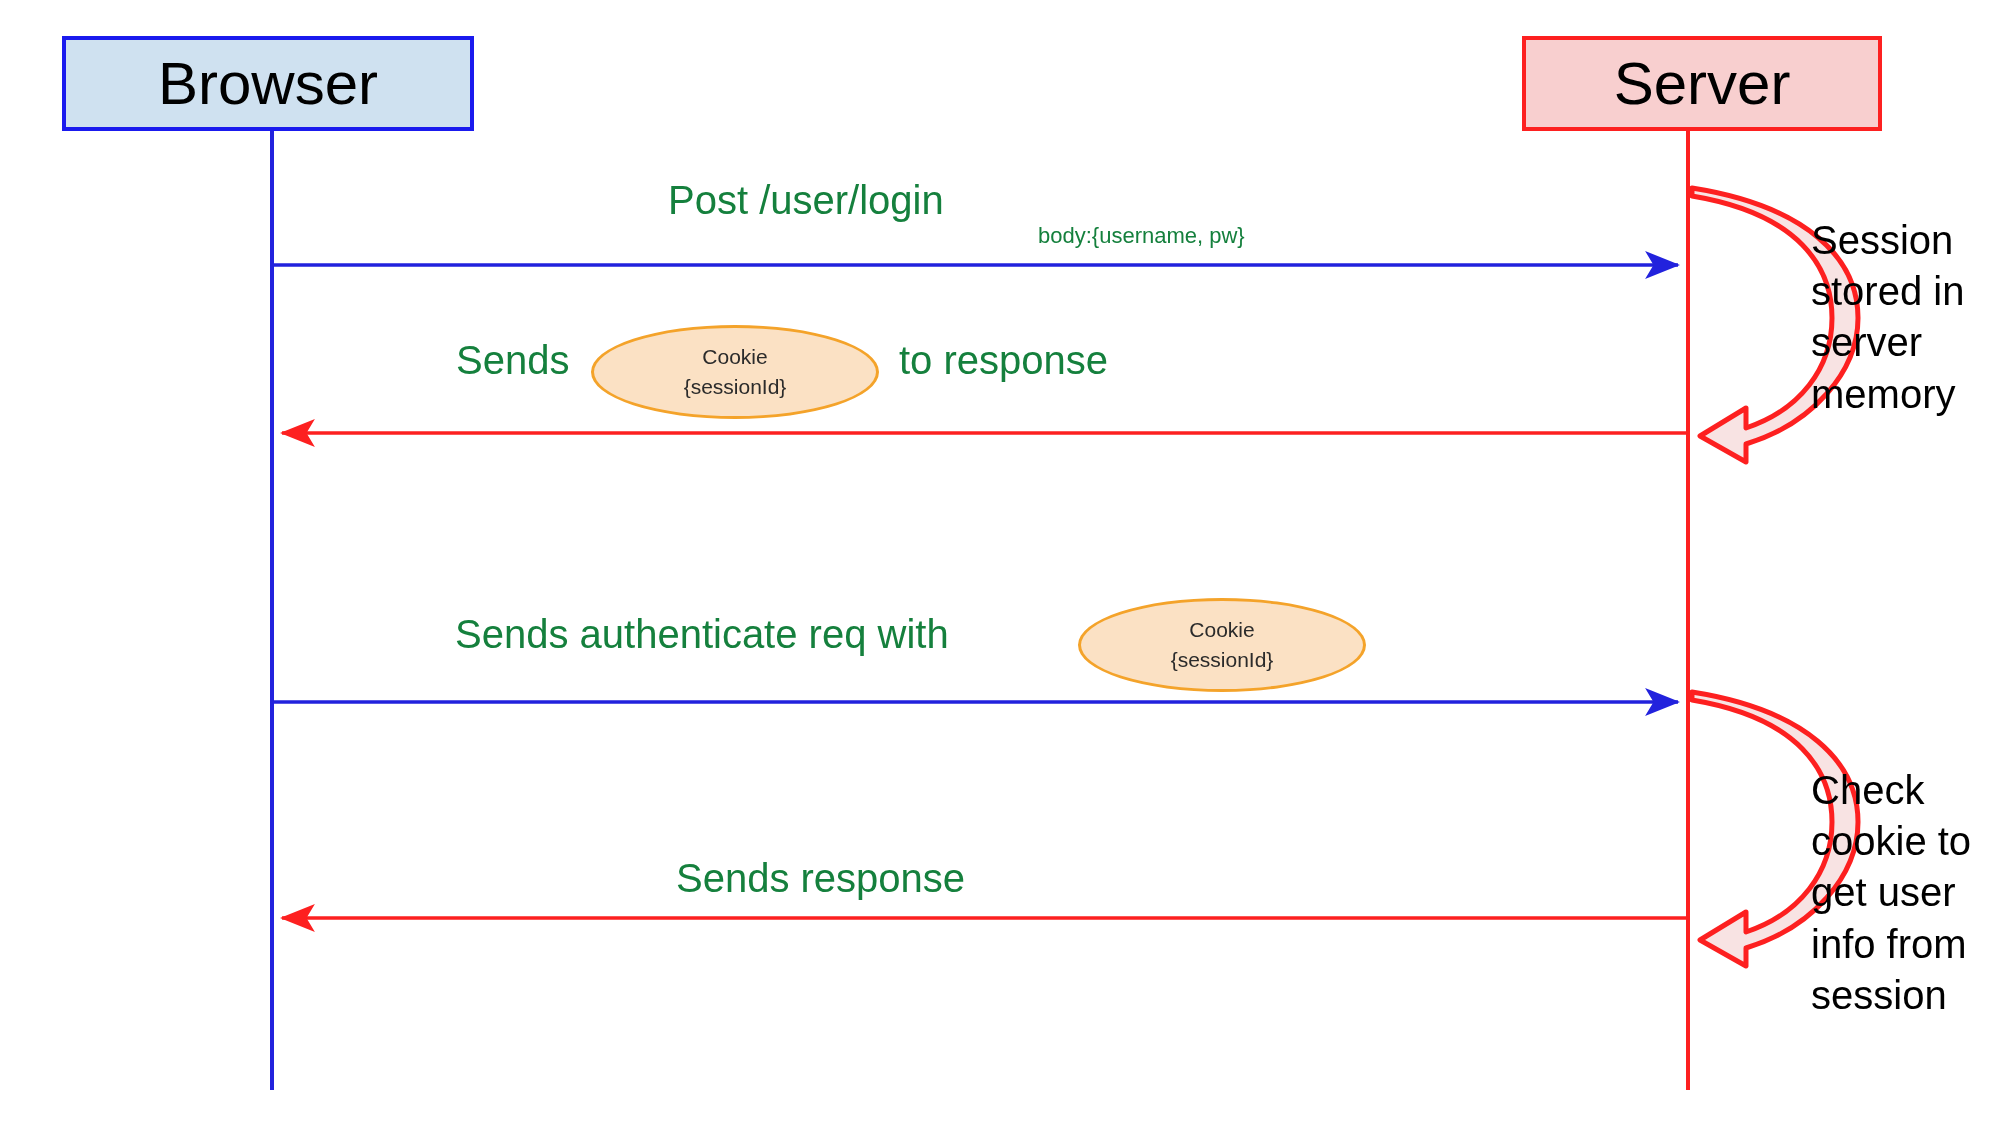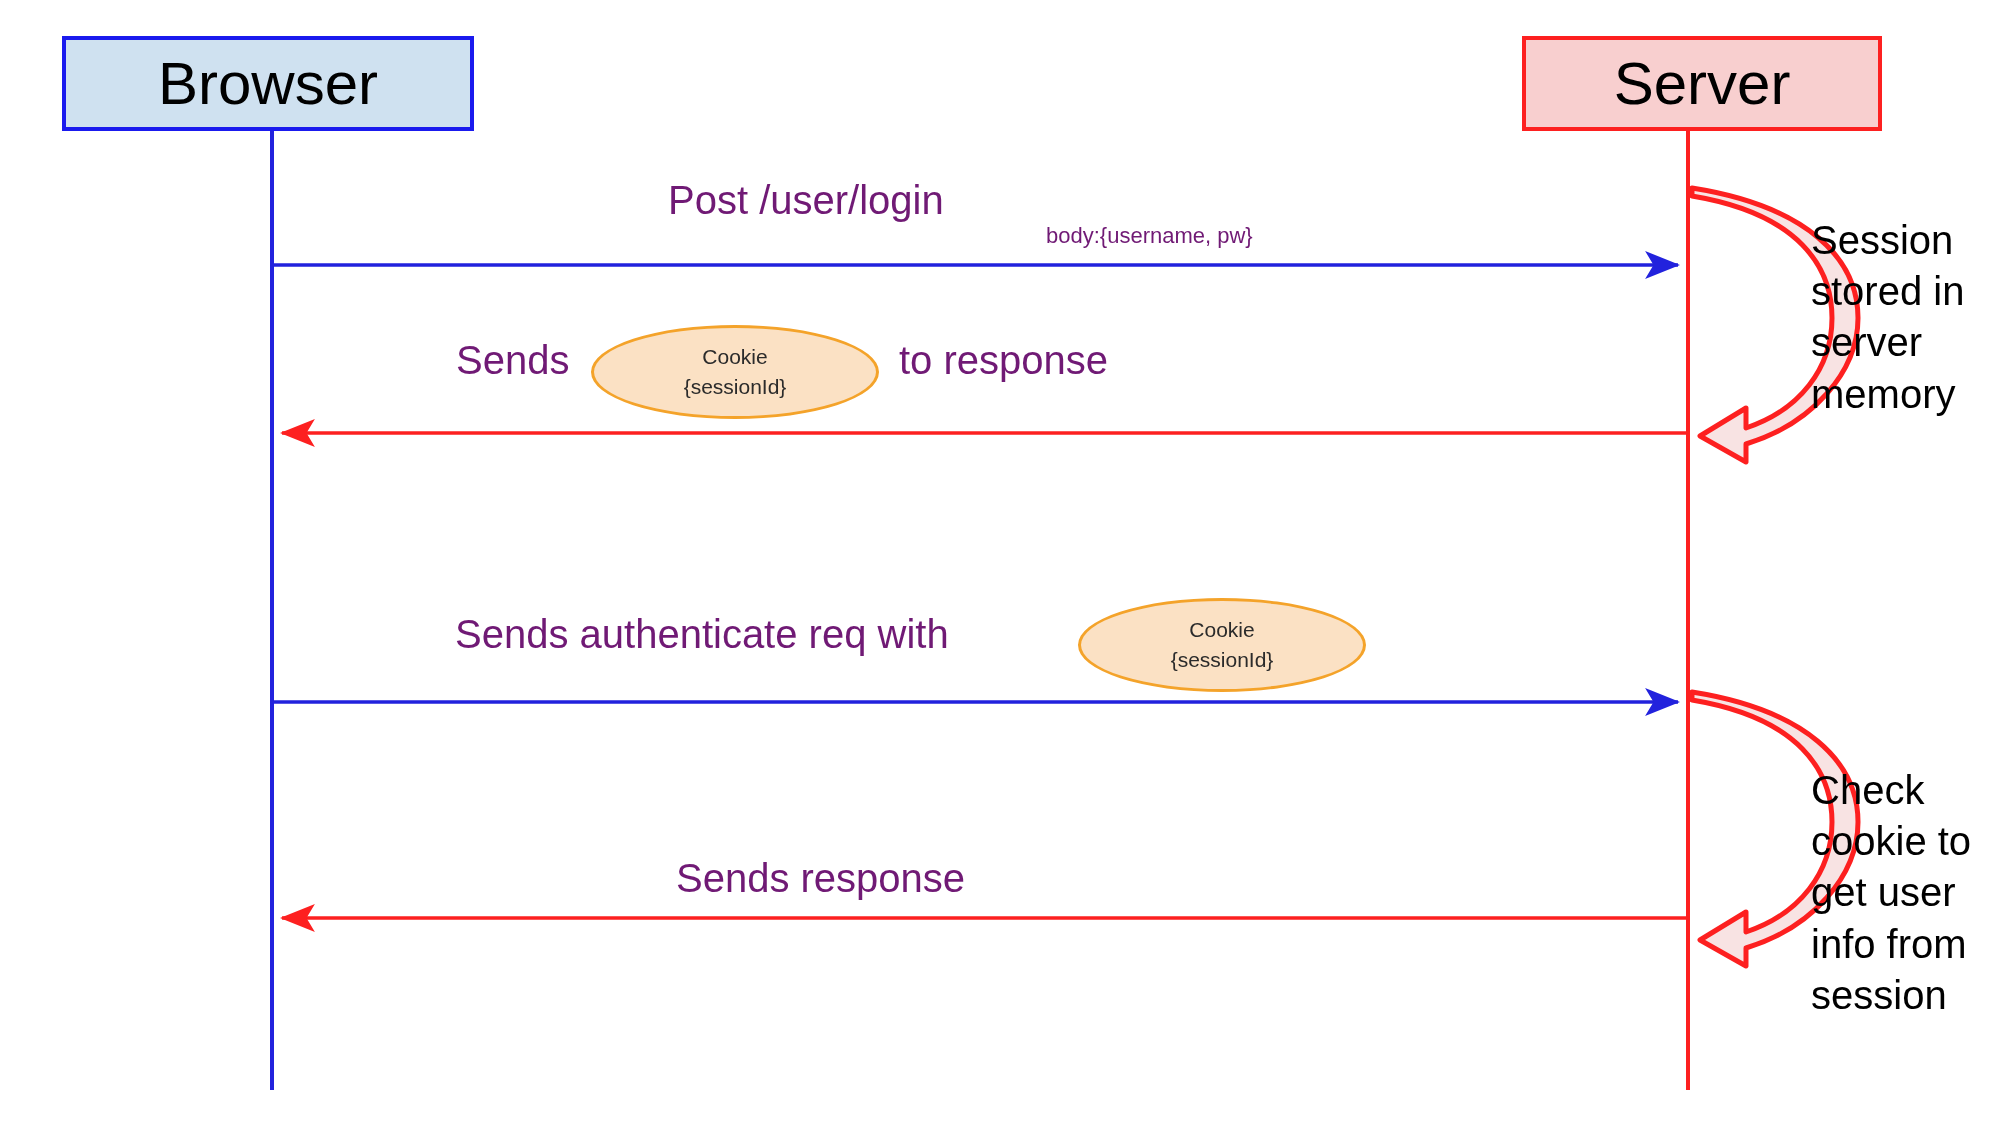--- a/index.html
+++ b/index.html
@@ -46,21 +46,21 @@
   #server-box {
     left: 1522px;
     top: 36px;
     width: 360px;
     height: 95px;
     background: #f8cfcf;
     border: 4px solid #fd2020;
   }
   .msg-label {
     position: absolute;
-    color: #701a75;
+    color: #15803d;
     white-space: nowrap;
     line-height: 1.1;
   }
   .msg-label.big  { font-size: 40px; }
   .msg-label.small{ font-size: 22px; }
   .side-note {
     position: absolute;
     font-size: 40px;
     line-height: 1.28;
     color: #000000;
@@ -135,21 +135,21 @@
 <div id="browser-box" class="lifeline-box">
   <span class="box-label">Browser</span>
 </div>
 
 <div id="server-box" class="lifeline-box">
   <span class="box-label">Server</span>
 </div>
 
 <span class="msg-label big" style="left:668px; top:178px;">Post /user/login</span>
 
-<span class="msg-label small" style="left:1038px; top:224px;margin-left:8px;">body:{username, pw}</span>
+<span class="msg-label small" style="left:1038px; top:224px;">body:{username, pw}</span>
 
 <span class="msg-label big" style="left:456px; top:338px;">Sends</span>
 
 <div class="cookie-chip" style="left:591px; top:325px; width:282px; height:88px;">
   <span>Cookie</span>
   <span>{sessionId}</span>
 </div>
 
 <span class="msg-label big" style="left:899px; top:338px;">to response</span>
 

